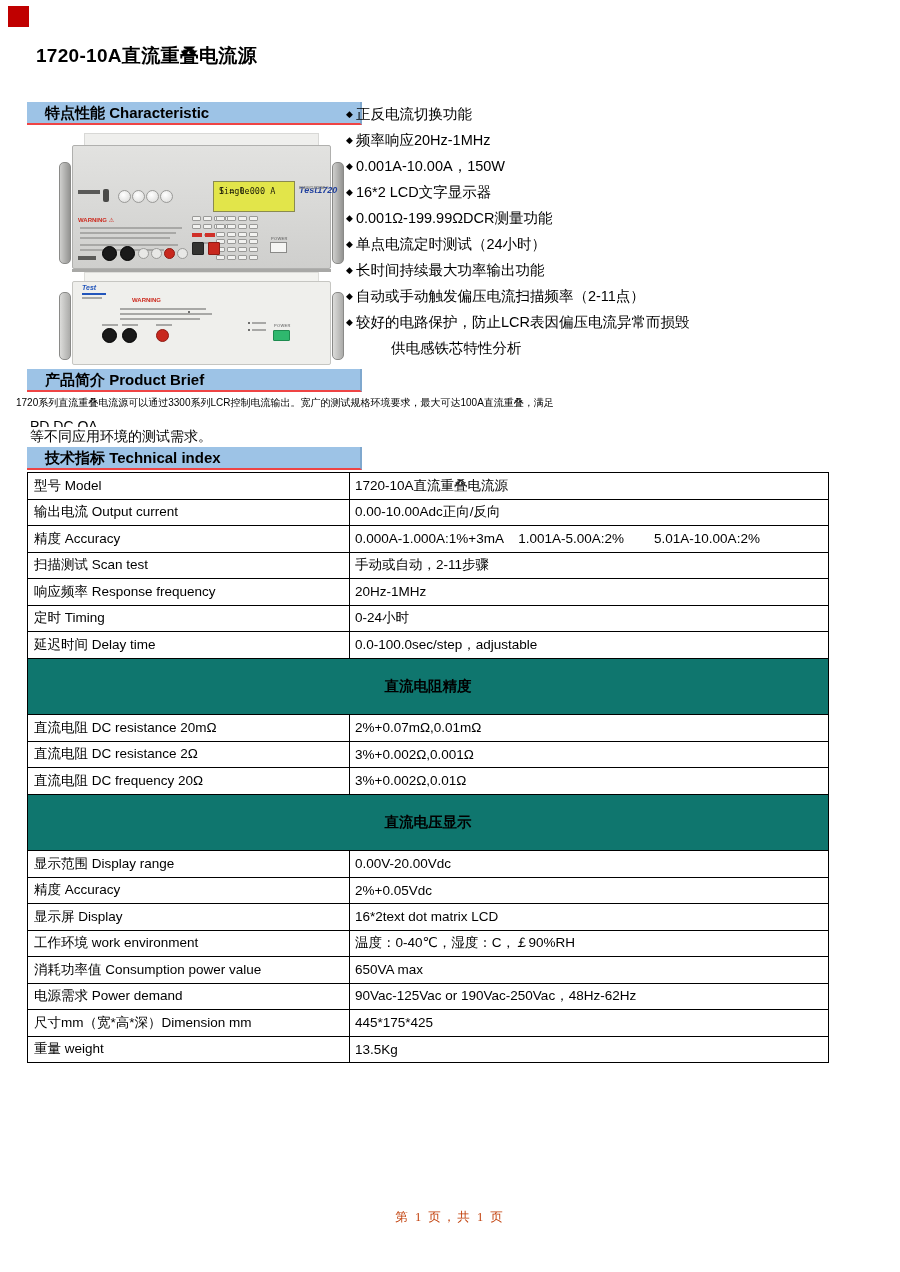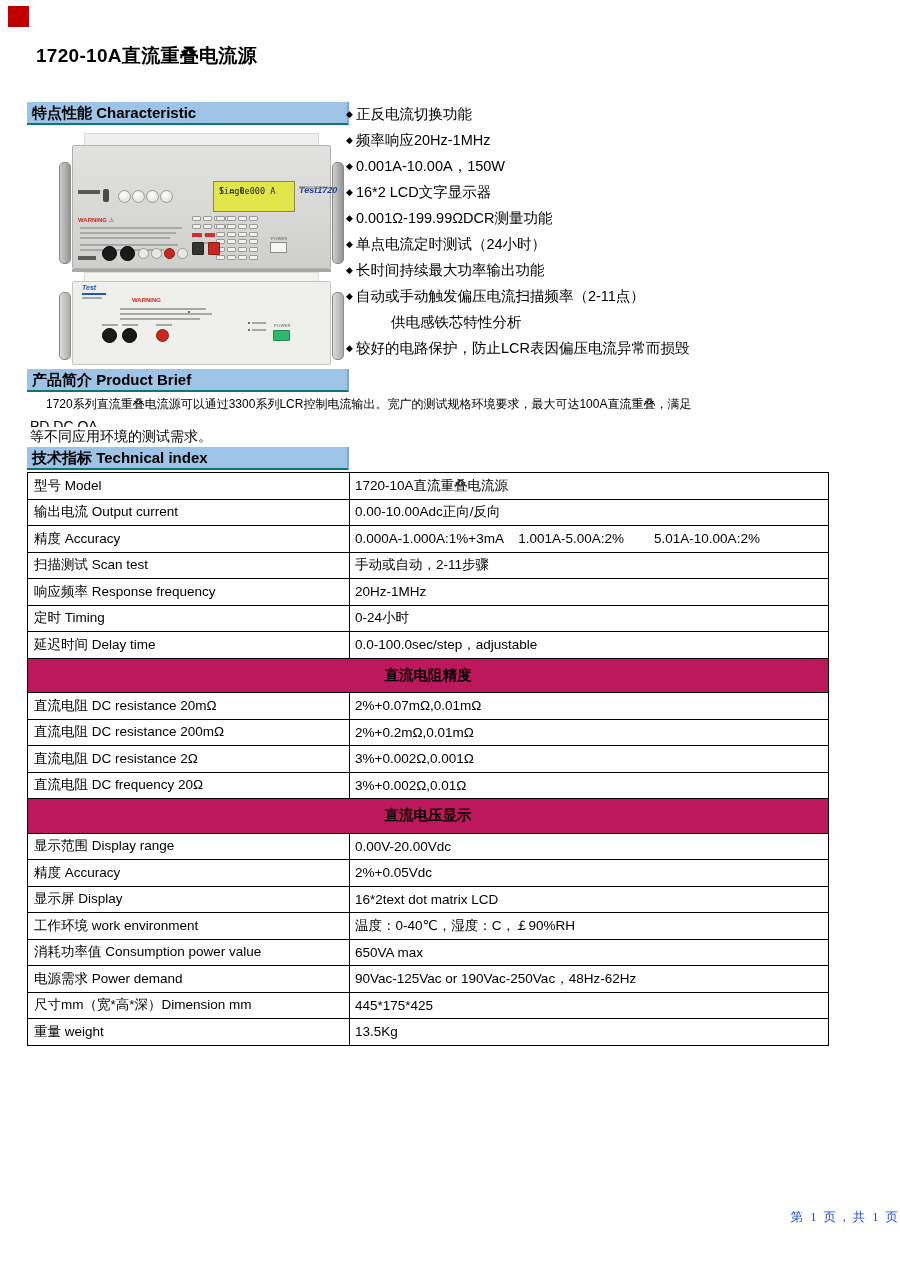--- a/index.html
+++ b/index.html
@@ -2,41 +2,41 @@
 <html><head>
 <meta charset="utf-8">
 <style>
   html,body{margin:0;padding:0}
   body{width:900px;height:1272px;background:#ffffff;position:relative;
        font-family:"Liberation Sans","DejaVu Sans",sans-serif;color:#000;overflow:hidden}
   .abs{position:absolute}
   .red-square{left:8px;top:6px;width:21px;height:21px;background:#c00000}
   .title{left:36px;top:43px;font-size:19px;font-weight:700;letter-spacing:.3px;white-space:nowrap}
   .sec-header{left:27px;width:315px;height:21px;background:#9DC3E6;
-      border-right:2px solid #7FA8CE;border-bottom:2px solid #0f766e;
-      font-size:15px;font-weight:700;line-height:21px;padding-left:5px;white-space:nowrap}
+      border-right:2px solid #7FA8CE;border-bottom:2px solid #ef4444;
+      font-size:15px;font-weight:700;line-height:21px;padding-left:18px;white-space:nowrap}
   #hdr-char{top:102px}#hdr-brief{top:369px}#hdr-tech{top:447px}
   
   .features{left:346px;top:101px;width:548px}
   .feature{font-size:14.5px;line-height:26px;white-space:nowrap}
   .feature .bullet{font-size:9px;vertical-align:2px;margin-right:3px}
   .feature.indent{padding-left:42px}
   
-  .brief1{left:46px;top:396px;width:810px;font-size:12px;white-space:nowrap}
+  .brief1{left:16px;top:396px;width:810px;font-size:10px;white-space:nowrap}
   .brief-clip{left:30px;top:417px;height:10px;overflow:hidden;font-size:14px;line-height:18px}
   .brief2{left:30px;top:428px;font-size:14px}
   
   table{position:absolute;left:27px;top:472px;width:802px;border-collapse:collapse;table-layout:fixed}
   td{border:1px solid #000;height:25.5px;font-size:13.5px;padding:0 2px 0 6px;
      vertical-align:middle;overflow:hidden;white-space:nowrap}
   td.val{padding-left:5px;white-space:pre-wrap}
-  tr.section td{background:#be185d;text-align:center;font-weight:700;font-size:14.5px;padding:4px}
-  
-  .footer{left:0;right:0;top:1209px;text-align:right;
-      font-family:"Liberation Serif","DejaVu Serif",serif;font-size:12.5px;letter-spacing:2px;color:#1d4ed8}
+  tr.section td{background:#0f766e;text-align:center;font-weight:700;font-size:14.5px;padding:15px}
+  
+  .footer{left:0;right:0;top:1209px;text-align:center;
+      font-family:"Liberation Serif","DejaVu Serif",serif;font-size:12.5px;letter-spacing:2px;color:#c2410c}
   
   .device{left:58px;top:132px;width:287px;height:233px}
   .device *{position:absolute;box-sizing:border-box}
   .ear{width:12px;border-radius:5px;background:linear-gradient(90deg,#cfcfcd,#939391);border:1px solid #8a8a88}
   .ear.t-l{left:1px;top:30px;height:102px}.ear.t-r{left:274px;top:30px;height:102px}
   .ear.b-l{left:1px;top:160px;height:68px;background:linear-gradient(90deg,#dcdcda,#ababa9)}
   .ear.b-r{left:274px;top:160px;height:68px;background:linear-gradient(90deg,#dcdcda,#ababa9)}
   .topface-a{left:26px;top:1px;width:235px;height:13px;background:#efefed;border:1px solid #d8d8d6;border-bottom:none}
   .body-a{left:14px;top:13px;width:259px;height:124px;background:linear-gradient(180deg,#e2e2e0,#cfcfcd);
           border:1px solid #b0b0ae;border-radius:2px}
@@ -186,22 +186,22 @@
 
 <div class="abs features" id="features">
     <div class="feature"><span class="bullet">◆</span><span>正反电流切换功能</span></div>
     <div class="feature"><span class="bullet">◆</span><span>频率响应20Hz-1MHz</span></div>
     <div class="feature"><span class="bullet">◆</span><span>0.001A-10.00A，150W</span></div>
     <div class="feature"><span class="bullet">◆</span><span>16*2 LCD文字显示器</span></div>
     <div class="feature"><span class="bullet">◆</span><span>0.001Ω-199.99ΩDCR测量功能</span></div>
     <div class="feature"><span class="bullet">◆</span><span>单点电流定时测试（24小时）</span></div>
     <div class="feature"><span class="bullet">◆</span><span>长时间持续最大功率输出功能</span></div>
     <div class="feature"><span class="bullet">◆</span><span>自动或手动触发偏压电流扫描频率（2-11点）</span></div>
+    <div class="feature"><span class="bullet">◆</span><span>较好的电路保护，防止LCR表因偏压电流异常而损毁</span></div>
     <div class="feature indent"><span class="bullet"></span><span>供电感铁芯特性分析</span></div>
-    <div class="feature"><span class="bullet">◆</span><span>较好的电路保护，防止LCR表因偏压电流异常而损毁</span></div>
   </div>
 
 <div class="abs sec-header" id="hdr-brief">产品简介 Product Brief</div>
 <div class="abs brief1">1720系列直流重叠电流源可以通过3300系列LCR控制电流输出。宽广的测试规格环境要求，最大可达100A直流重叠，满足</div>
 <div class="abs brief-clip"><span>PD,DC,OA</span></div>
 <div class="abs brief2">等不同应用环境的测试需求。</div>
 
 <div class="abs sec-header" id="hdr-tech">技术指标 Technical index</div>
 
 <table id="spec-table">
@@ -239,24 +239,20 @@
         <td class="val">0.0-100.0sec/step，adjustable</td>
       </tr>
       <tr class="section">
         <td colspan="2">直流电阻精度</td>
       </tr>
       <tr>
         <td>直流电阻 DC resistance 20mΩ</td>
         <td class="val">2%+0.07mΩ,0.01mΩ</td>
       </tr>
       <tr>
-        <td>直流电阻 DC resistance 200mΩ</td>
-        <td class="val">2%+0.2mΩ,0.01mΩ</td>
-      </tr>
-      <tr>
         <td>直流电阻 DC resistance 2Ω</td>
         <td class="val">3%+0.002Ω,0.001Ω</td>
       </tr>
       <tr>
         <td>直流电阻 DC frequency 20Ω</td>
         <td class="val">3%+0.002Ω,0.01Ω</td>
       </tr>
       <tr class="section">
         <td colspan="2">直流电压显示</td>
       </tr>

